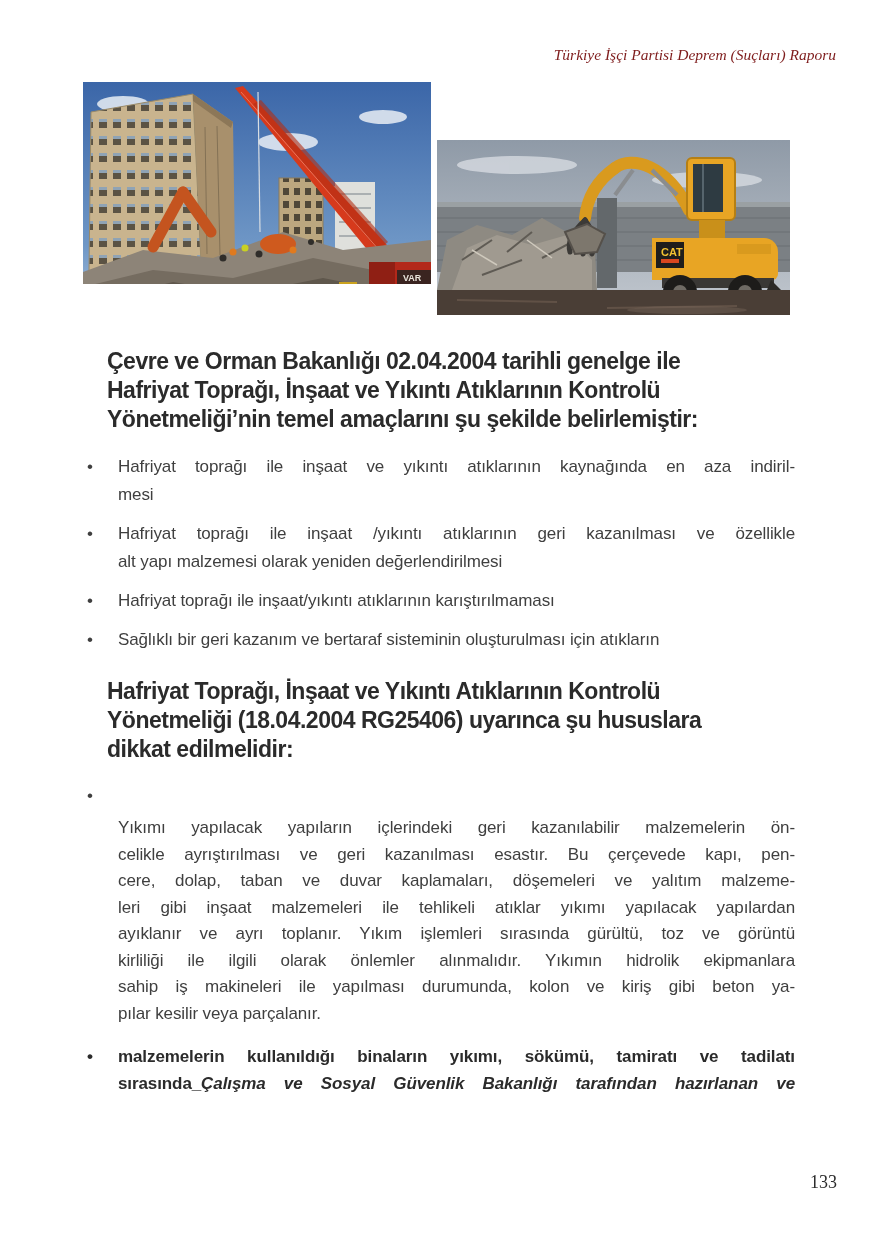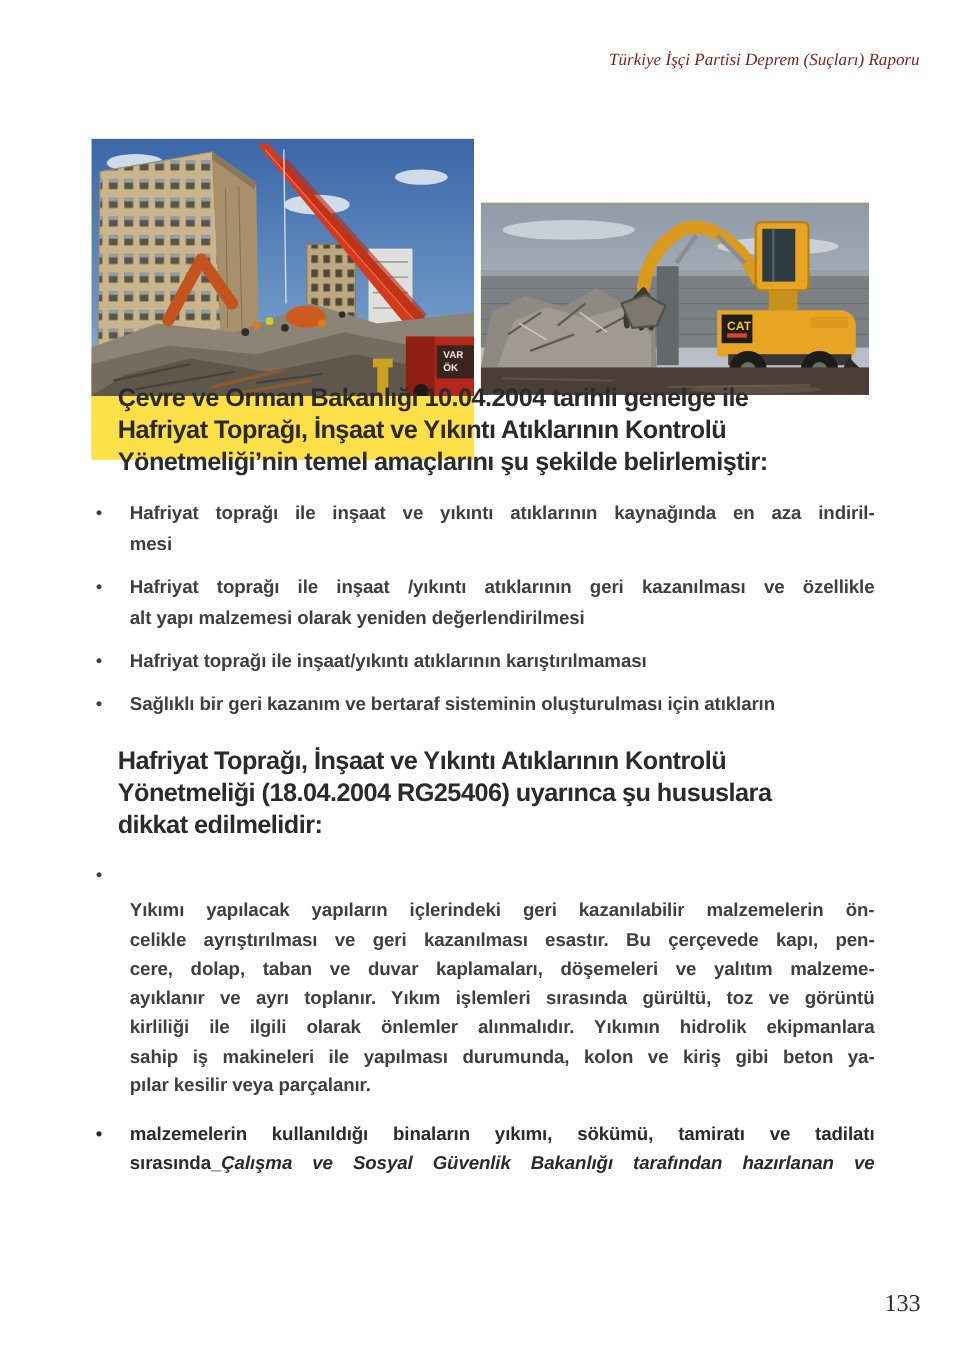--- a/index.html
+++ b/index.html
@@ -10,22 +10,22 @@
     color:#3f3f3f;
     overflow:hidden;
   }
   
   .running-header{
     position:absolute;top:46px;right:41px;
     font-family:"Liberation Serif", serif;
     font-style:italic;font-size:15.5px;color:#7f1d1d;
   }
   
-  .photo{position:absolute;overflow:hidden;background:#fde047;margin-top:44px;}
-  .photo-left{left:83px;top:82px;width:348px;height:292px;}
+  .photo{position:absolute;overflow:hidden;background:#14b8a6;}
+  .photo-left{left:83px;top:82px;width:348px;height:202px;}
   .photo-right{left:437px;top:140px;width:353px;height:175px;}
   .photo svg{display:block;}
   
   .content{
     position:absolute;left:83px;top:347px;width:712px;
   }
   .heading{
     margin:0 0 0 24px;
     font-size:23px;font-weight:700;line-height:29px;
     letter-spacing:-0.5px;color:#2b2b2b;
@@ -42,28 +42,28 @@
   .bullet-dot.bd-bold{font-weight:700;color:#2b2b2b;}
   .bullet-text{
     flex:1;font-size:17px;line-height:28px;letter-spacing:-0.1px;
   }
   .tight .bullet-text{line-height:26.5px;margin-top:32px;}
   .tight .bullet-dot{line-height:26.5px;}
   .bold-text{font-weight:700;color:#2b2b2b;line-height:27px;}
   .bold-text .bullet-text{line-height:27px;}
   .ital{font-style:italic;}
   
-  .jlines div{text-align:justify;text-align-last:justify;font-weight:bold;}
+  .jlines div{text-align:justify;text-align-last:justify;}
   .jlines div:last-child{text-align-last:left;}
   .jall div{text-align:justify;text-align-last:justify;}
   
   .page-number{
     position:absolute;top:1172px;right:40px;
     font-family:"Liberation Serif", serif;
-    font-size:22px;color:#2c2c2c;
+    font-size:18px;color:#2c2c2c;
   }
 </style>
 </head>
 <body>
 
 <div class="running-header">Türkiye İşçi Partisi Deprem (Suçları) Raporu</div>
 
 <div class="photo photo-left">
   <svg width="348" height="234" viewBox="0 0 348 234" xmlns="http://www.w3.org/2000/svg">
     <defs>
@@ -255,21 +255,21 @@
         <line x1="170" y1="168" x2="300" y2="166"></line>
       </g>
       <ellipse cx="250" cy="170" rx="60" ry="4" fill="#7b6a5c" opacity="0.4"></ellipse>
     </g>
   </svg>
 </div>
 
 <div class="content">
 
   <div class="heading">
-      <div>Çevre ve Orman Bakanlığı 10.04.2004 tarihli genelge ile</div>
+      <div>Çevre ve Orman Bakanlığı 02.04.2004 tarihli genelge ile</div>
       <div>Hafriyat Toprağı, İnşaat ve Yıkıntı Atıklarının Kontrolü</div>
       <div>Yönetmeliği’nin temel amaçlarını şu şekilde belirlemiştir:</div>
     </div>
 
   <div class="bullets">
     <div class="bullet-row">
       <span class="bullet-dot">•</span>
       <div class="bullet-text jlines">
           <div>Hafriyat toprağı ile inşaat ve yıkıntı atıklarının kaynağında en aza indiril-</div>
           <div>mesi</div>
@@ -302,20 +302,21 @@
       <div>dikkat edilmelidir:</div>
     </div>
 
   <div class="bullets">
     <div class="bullet-row tight">
       <span class="bullet-dot">•</span>
       <div class="bullet-text jlines">
           <div>Yıkımı yapılacak yapıların içlerindeki geri kazanılabilir malzemelerin ön-</div>
           <div>celikle ayrıştırılması ve geri kazanılması esastır. Bu çerçevede kapı, pen-</div>
           <div>cere, dolap, taban ve duvar kaplamaları, döşemeleri ve yalıtım malzeme-</div>
+          <div>leri gibi inşaat malzemeleri ile tehlikeli atıklar yıkımı yapılacak yapılardan</div>
           <div>ayıklanır ve ayrı toplanır. Yıkım işlemleri sırasında gürültü, toz ve görüntü</div>
           <div>kirliliği ile ilgili olarak önlemler alınmalıdır. Yıkımın hidrolik ekipmanlara</div>
           <div>sahip iş makineleri ile yapılması durumunda, kolon ve kiriş gibi beton ya-</div>
           <div>pılar kesilir veya parçalanır.</div>
         </div>
     </div>
 
     <div class="bullet-row bold-text" style="margin-top:16px;">
       <span class="bullet-dot bd-bold">•</span>
       <div class="bullet-text jall">

